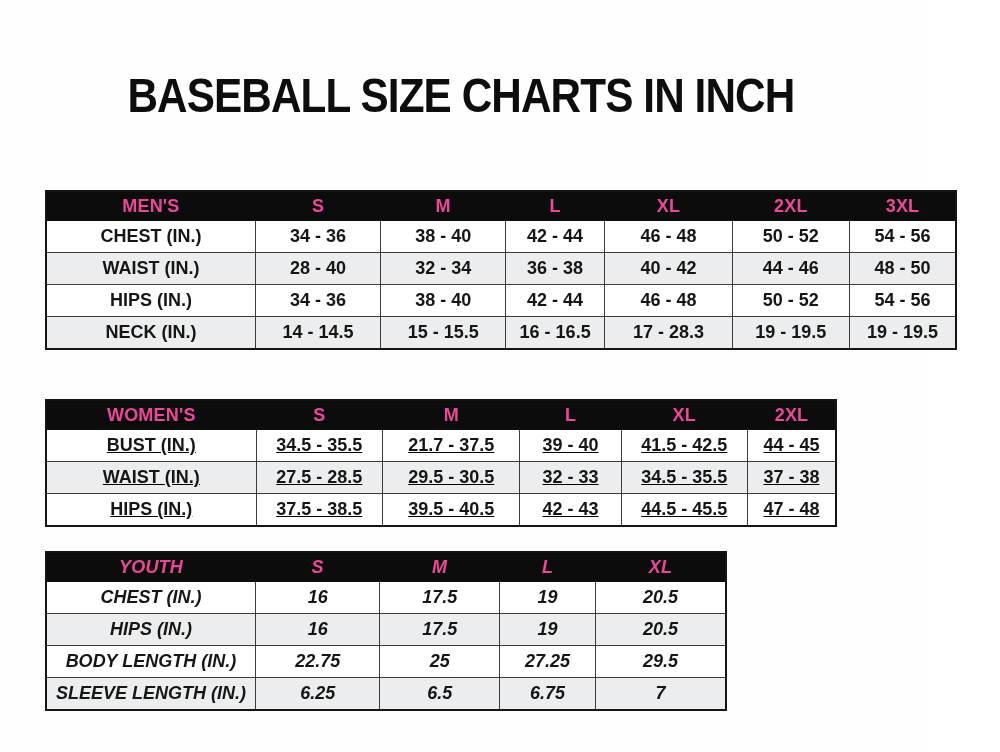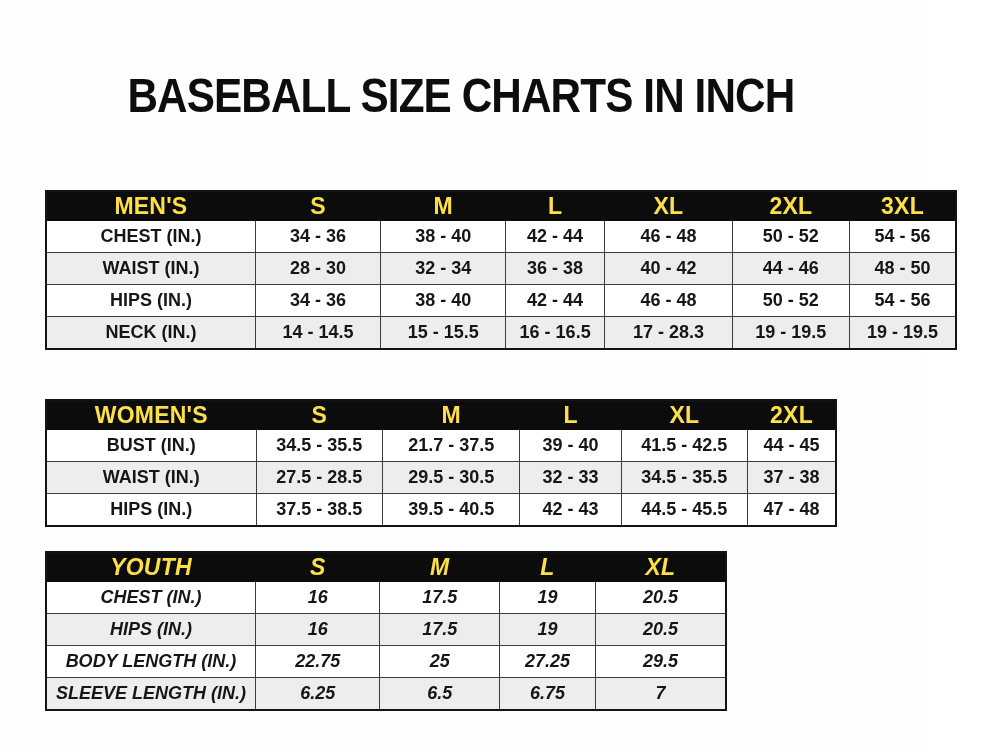--- a/index.html
+++ b/index.html
@@ -46,37 +46,37 @@
     border: 1px solid #3c3c3c;
     text-align: center;
     vertical-align: middle;
     padding: 0;
     font-weight: bold;
     white-space: nowrap;
     overflow: hidden;
   }
   table.size-table thead th {
     background: #0c0c0c;
-    color: #fde047;
+    color: #ec4899;
     height: 28px;
-    font-size: 23px;
+    font-size: 18px;
     border-color: #0c0c0c;
     letter-spacing: 0.2px;
   }
   table.size-table tbody td {
     height: 31px;
     font-size: 18px;
     color: #161616;
     background: #ffffff;
   }
   table.size-table tbody tr:nth-child(even) td {
     background: #ebedee;
   }
   #table-mens  { left: 45px; top: 190px; width: 912px; }
-  #table-womens{ left: 45px; top: 399px; width: 792px; }
+  #table-womens{ left: 45px; top: 399px; width: 792px; text-decoration: underline; }
   #table-youth { left: 45px; top: 551px; width: 682px; font-style: italic; }
 </style>
 </head>
 <body>
 
 <div class="page">
   <div class="title-wrap">
     <h1>BASEBALL SIZE CHARTS IN INCH</h1>
   </div>
 
@@ -106,21 +106,21 @@
           <td>CHEST (IN.)</td>
           <td>34 - 36</td>
           <td>38 - 40</td>
           <td>42 - 44</td>
           <td>46 - 48</td>
           <td>50 - 52</td>
           <td>54 - 56</td>
         </tr>
         <tr>
           <td>WAIST (IN.)</td>
-          <td>28 - 30</td>
+          <td>28 - 40</td>
           <td>32 - 34</td>
           <td>36 - 38</td>
           <td>40 - 42</td>
           <td>44 - 46</td>
           <td>48 - 50</td>
         </tr>
         <tr>
           <td>HIPS (IN.)</td>
           <td>34 - 36</td>
           <td>38 - 40</td>

